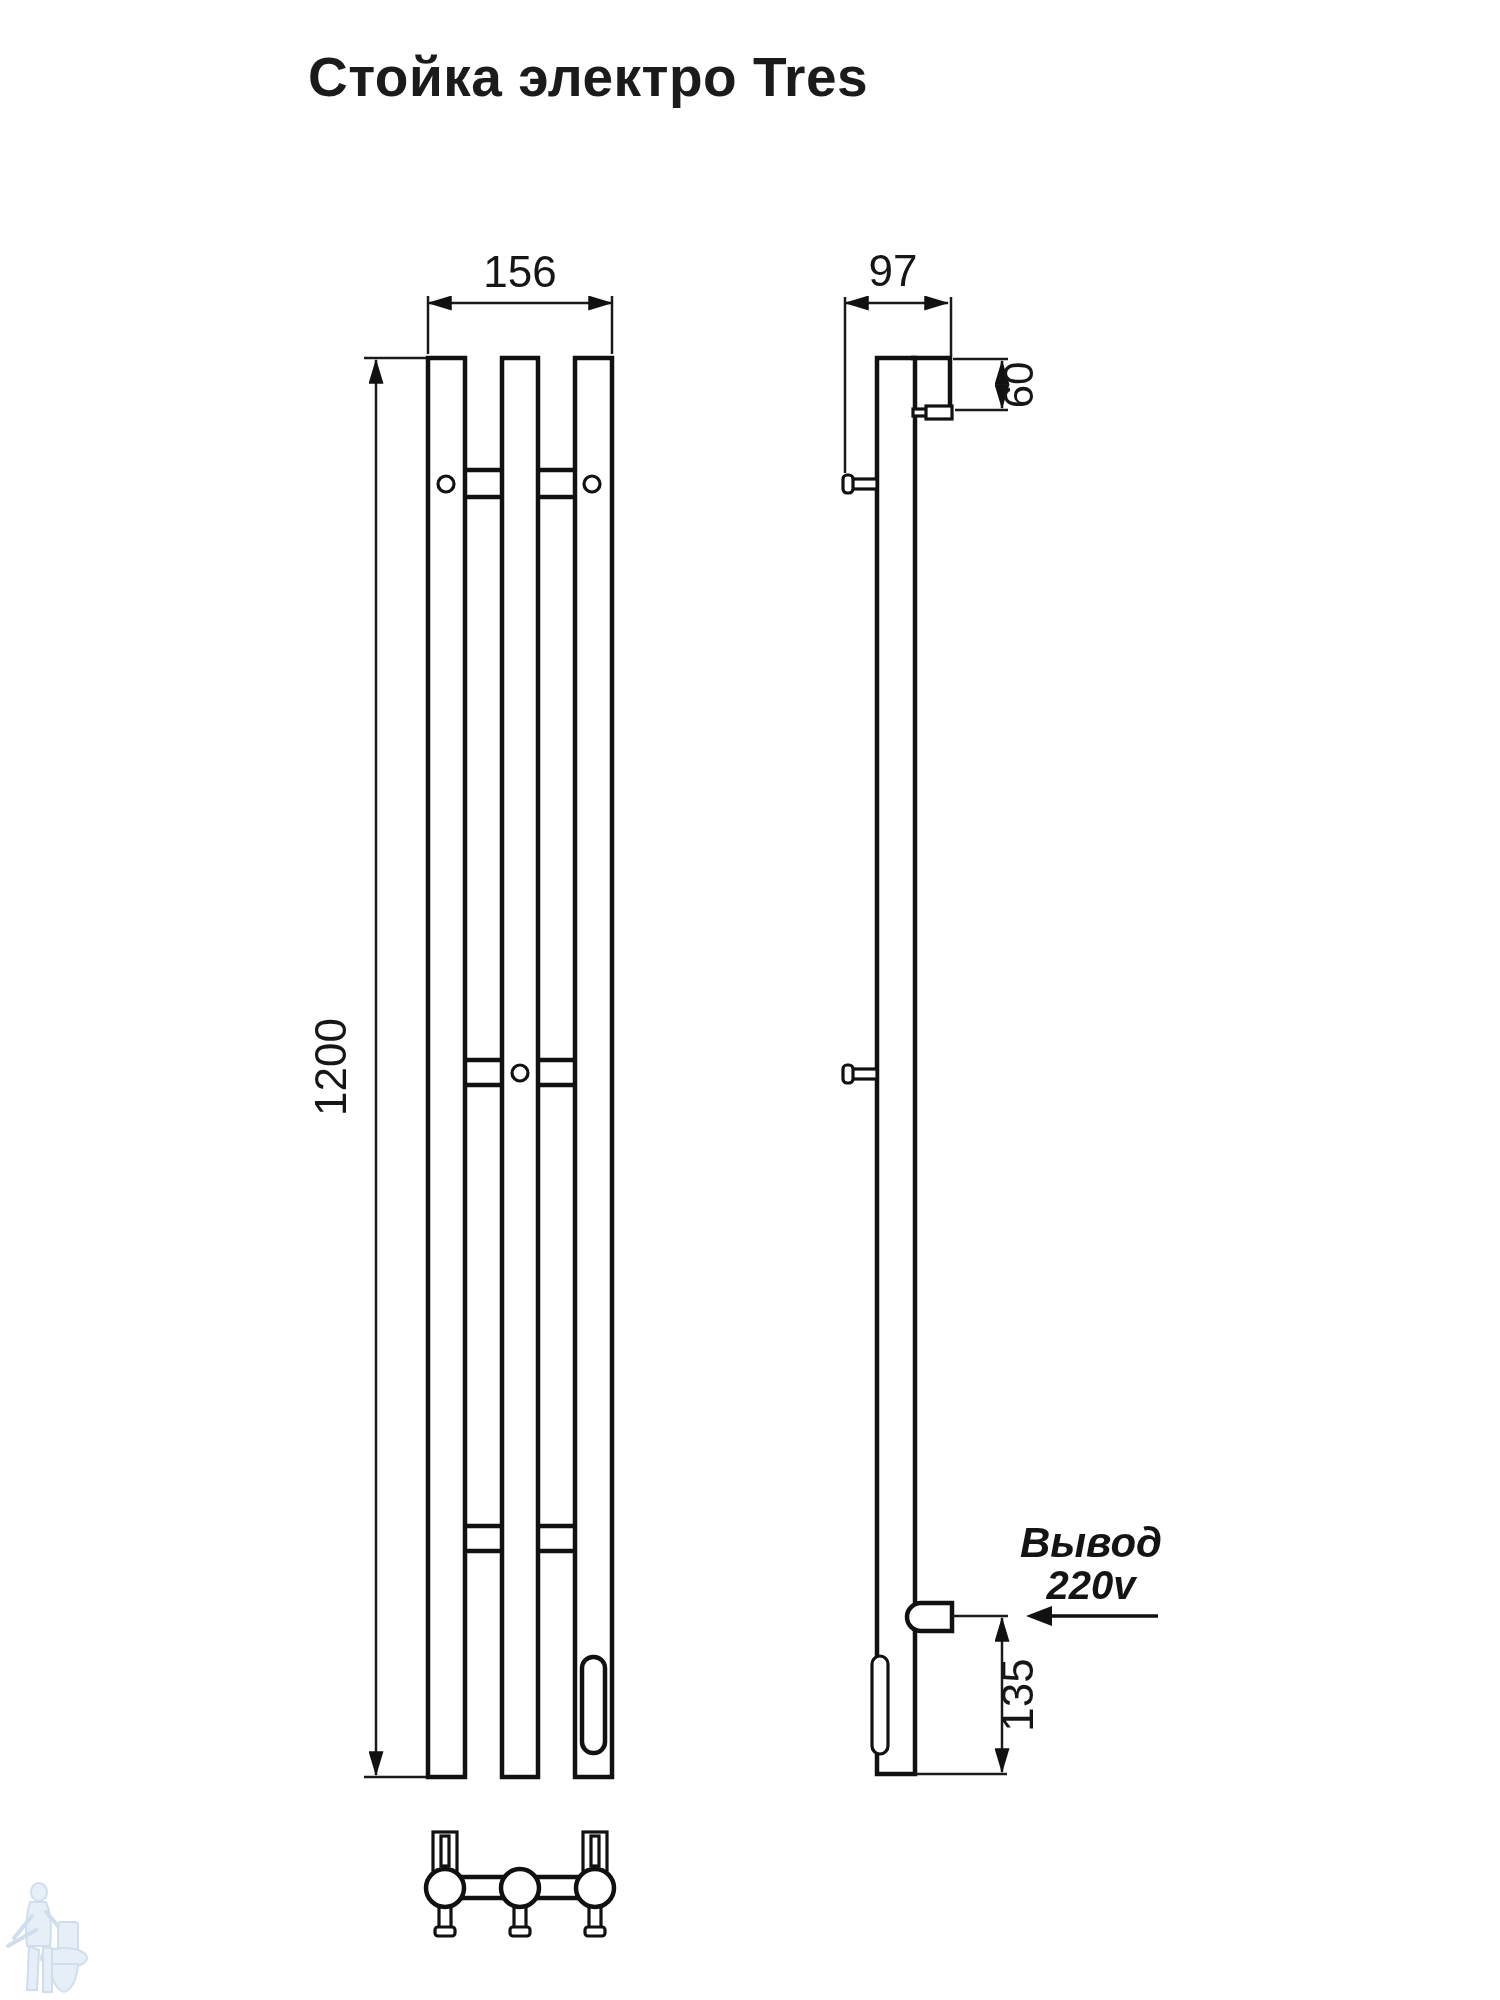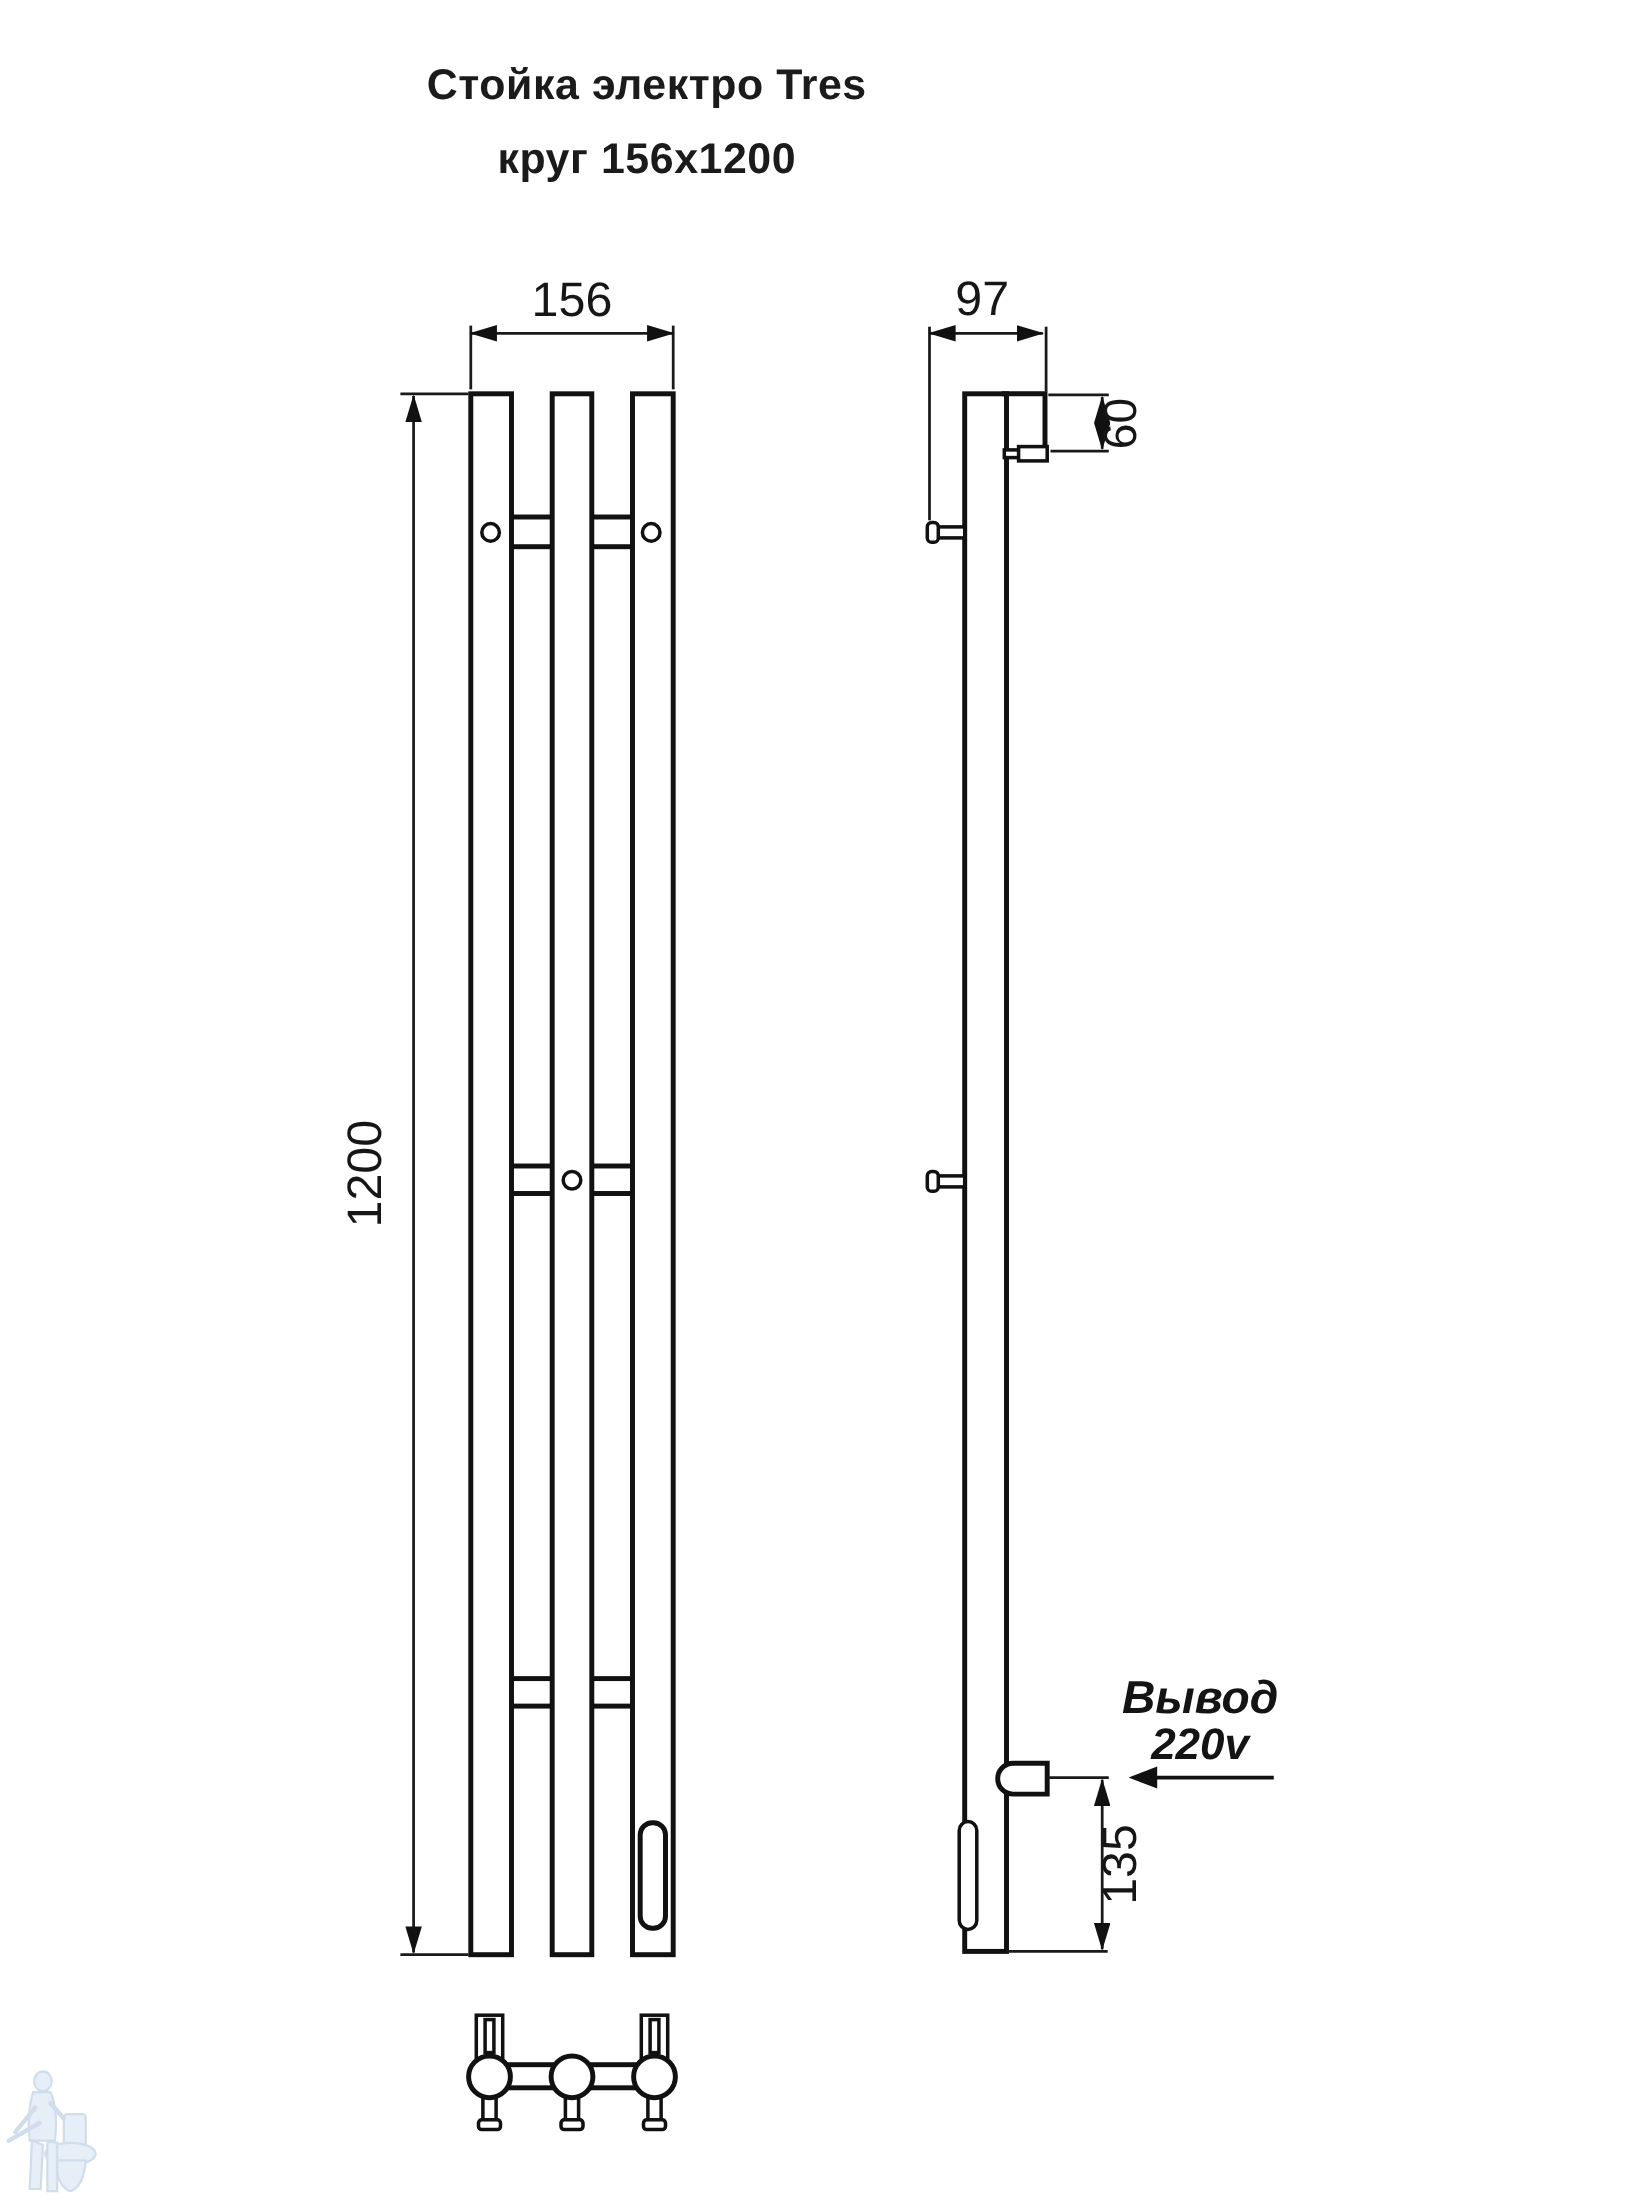--- a/index.html
+++ b/index.html
@@ -2,21 +2,21 @@
 <html><head>
 <meta charset="utf-8">
 <style>
   html,body{margin:0;padding:0;background:#ffffff;}
   .page{
     position:relative;width:1500px;height:2000px;background:#ffffff;overflow:hidden;
     font-family:"Liberation Sans",sans-serif;
   }
   .title{
     position:absolute;top:44px;left:588px;transform:translateX(-50%);
-    text-align:center;color:#1b1b1b;font-weight:bold;font-size:39px;line-height:67px;
+    text-align:center;color:#1b1b1b;font-weight:bold;font-size:55px;line-height:67px;
     white-space:nowrap;letter-spacing:0.5px;
   }
   svg.drawing{position:absolute;left:0;top:0;}
   .ol{fill:#ffffff;stroke:#111111;stroke-width:4.5;}
   .olthin{fill:#ffffff;stroke:#111111;stroke-width:3.2;}
   .edge{fill:none;stroke:#111111;stroke-width:4.5;stroke-linecap:square;}
   .ext{fill:none;stroke:#1a1a1a;stroke-width:2.5;}
   .dimline{fill:none;stroke:#1a1a1a;stroke-width:2.5;}
   .dim-text{font-size:44px;fill:#161616;font-family:"Liberation Sans",sans-serif;}
   .dim-text-sm{font-size:42px;fill:#161616;font-family:"Liberation Sans",sans-serif;}
@@ -25,21 +25,20 @@
   .wm{stroke:#a9c3de;fill:#d3e2f1;stroke-width:2;}
   .wm-line{stroke:#a9c3de;fill:none;stroke-width:4;stroke-linecap:round;}
 </style>
 </head>
 <body>
 
 <div class="page">
 
   <div class="title">
     <div>Стойка электро Tres</div>
-    <div>круг 156x1200</div>
   </div>
 
   <svg class="drawing" width="1500" height="2000" viewBox="0 0 1500 2000">
     <defs>
       <marker id="arrow" viewBox="0 0 10 6" refX="9.5" refY="3" markerWidth="10" markerHeight="6" orient="auto-start-reverse">
         <path d="M0,0 L10,3 L0,6 Z" fill="#111111"></path>
       </marker>
     </defs>
 
     <g>

